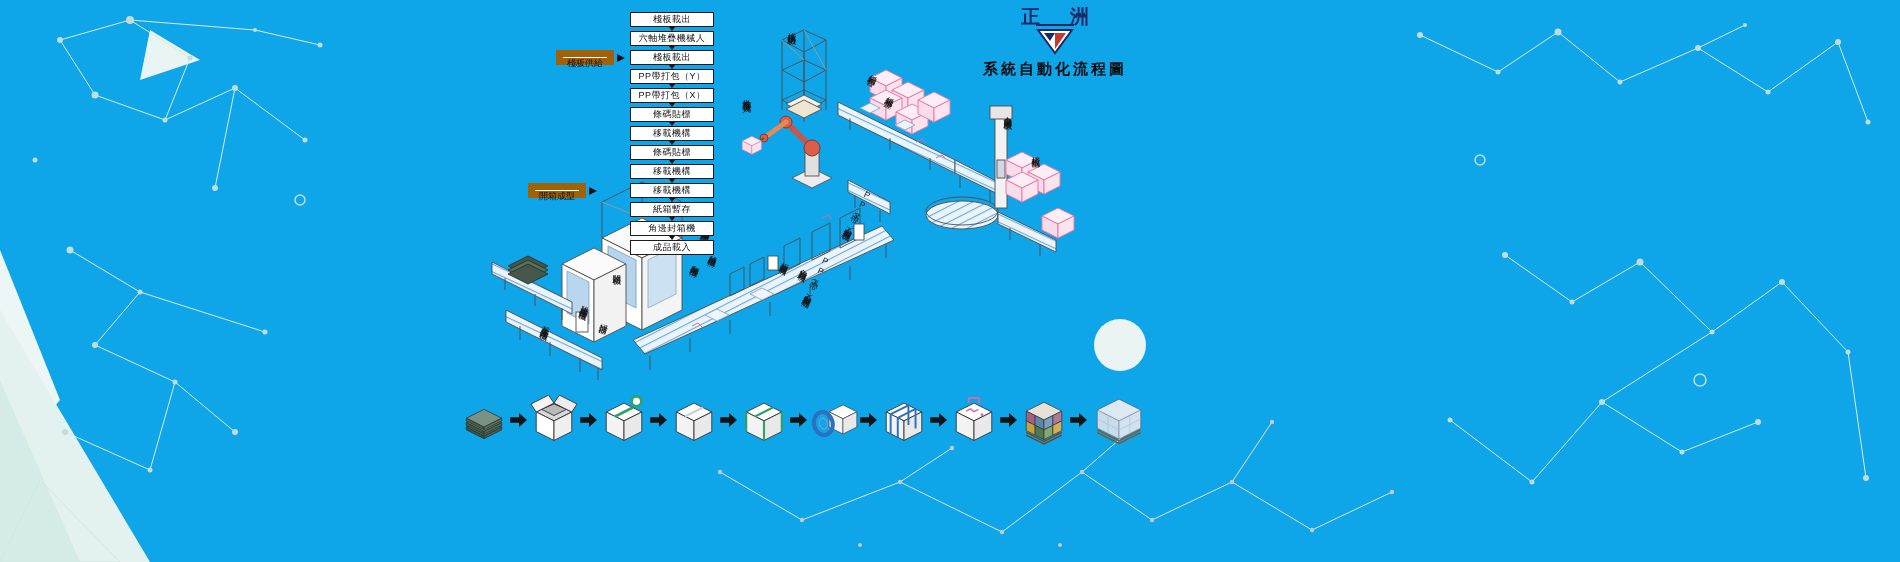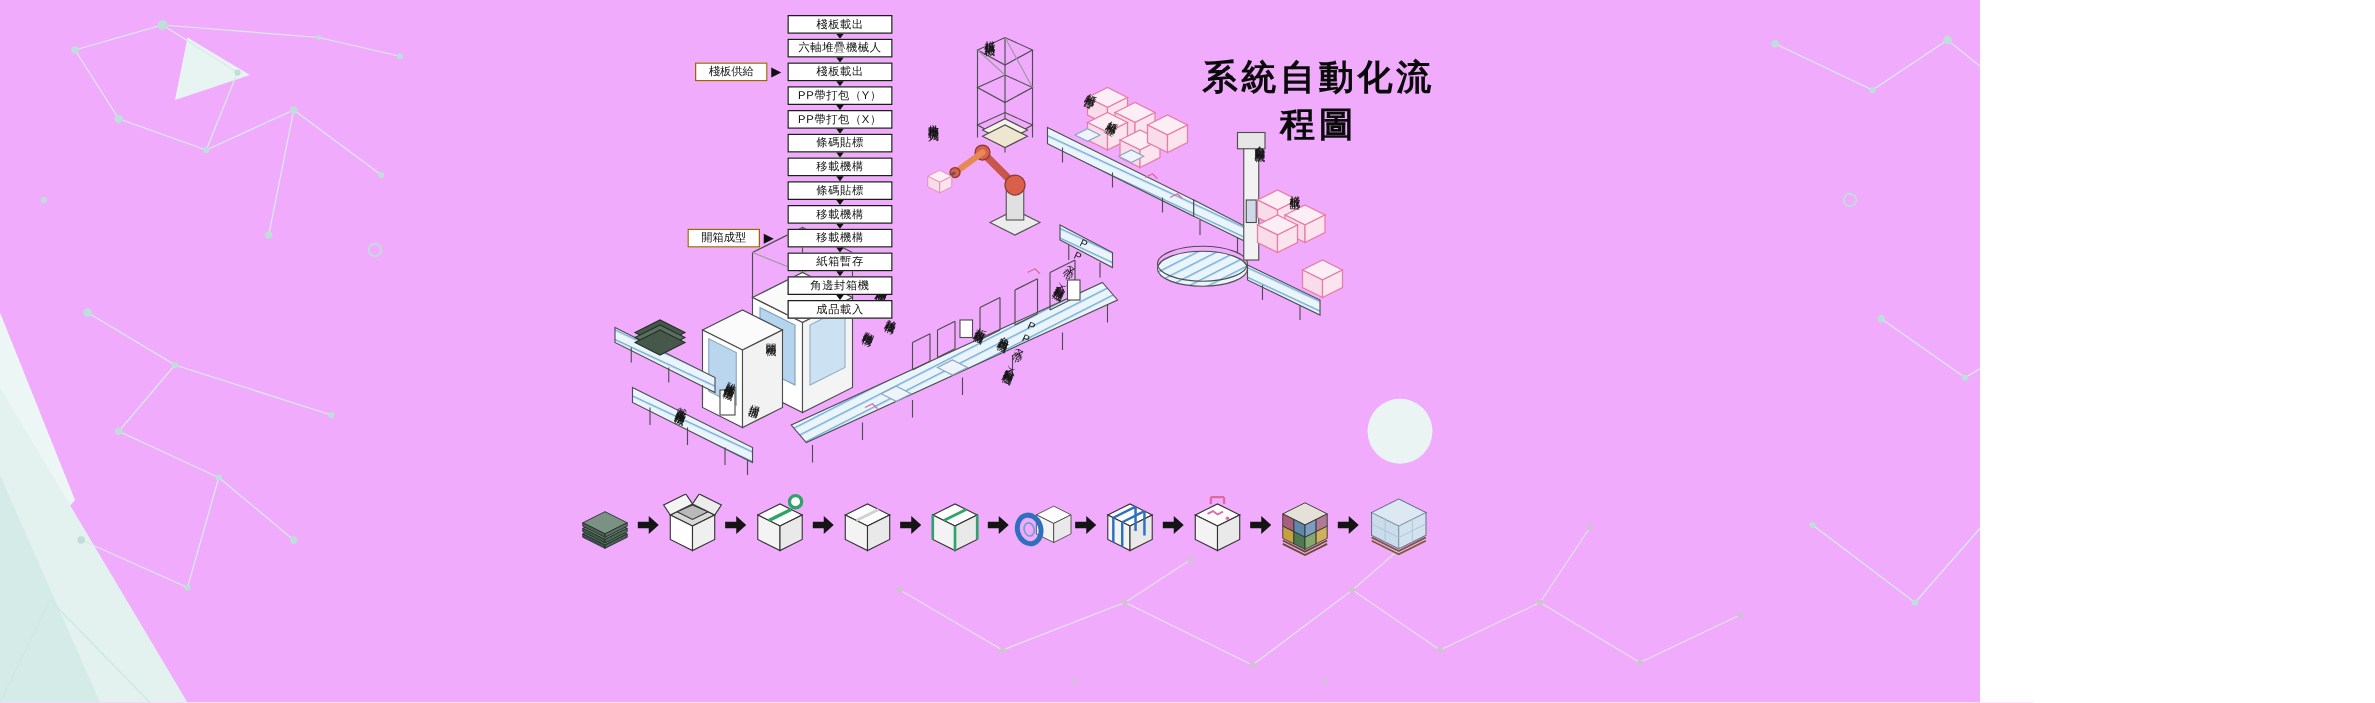--- a/index.html
+++ b/index.html
@@ -1,45 +1,45 @@
 <!DOCTYPE html>
 <html><head>
 <meta charset="utf-8">
 <style>
   * { margin:0; padding:0; box-sizing:border-box; }
   html,body { background:#ffffff; }
   body { font-family:"Liberation Sans", sans-serif; }
-  .canvas { position:relative; width:1584px; height:562px; background:#f0abfc; overflow:hidden; }
+  .canvas { position:relative; width:1900px; height:562px; background:#0ea5e9; overflow:hidden; }
   .bg-svg, .scene-svg { position:absolute; }
   .bg-svg { left:0; top:0; }
   .scene-svg { left:450px; top:12px; }
 
   
   .flowchart { position:absolute; left:630px; top:12px; width:84px; z-index:5; }
   .fc-box { width:84px; height:15px; border:1px solid #1c1c1c; background:#fff; font-size:9px;
             line-height:12.5px; text-align:center; color:#101010; letter-spacing:.5px; overflow:hidden; }
   .fc-arrow { width:0; height:0; margin:0 auto; border-left:3.5px solid transparent;
               border-right:3.5px solid transparent; border-top:4px solid #101010; }
   .side-label { position:absolute; display:flex; align-items:center; z-index:6; }
-  .side-box { width:58px; height:15px; border:1px solid #a16207; background:#fff; font-size:9px;
+  .side-box { width:58px; height:15px; border:7px solid #a16207; background:#fff; font-size:9px;
               line-height:12.5px; text-align:center; color:#101010; }
   .side-arrow { width:0; height:0; border-top:4px solid transparent; border-bottom:4px solid transparent;
                 border-left:8px solid #101010; margin-left:3px; }
 
   
   .mlabel { position:absolute; writing-mode:vertical-rl; text-orientation:upright; font-size:8.5px;
             line-height:1.1; letter-spacing:1px; color:#141414; transform-origin:top center; z-index:4;
             white-space:normal; }
   .mlabel.two { max-height:66px; }
 
   
   .brand { position:absolute; left:950px; top:4px; width:210px; text-align:center; z-index:5; }
   .brand-name { font-size:19px; font-weight:bold; color:#1b2a66; letter-spacing:30px; padding-left:30px; }
   .brand-emblem { display:block; margin:-8px auto 0; }
-  .main-title { position:absolute; left:948px; top:43px; width:214px; text-align:center; font-size:28px;
+  .main-title { position:absolute; left:948px; top:60px; width:214px; text-align:center; font-size:15px;
                 font-weight:bold; color:#0a0a0a; letter-spacing:3px; z-index:5; }
 
   
   .process-row { position:absolute; left:460px; top:392px; display:flex; align-items:center; gap:2px; z-index:5; }
   .stage, .p-arrow { flex:0 0 auto; display:block; }
 </style>
 </head>
 <body>
 
 <div class="canvas">
@@ -280,21 +280,21 @@
     <div class="fc-arrow"></div>
     <div class="fc-box">角邊封箱機</div>
     <div class="fc-arrow"></div>
     <div class="fc-box">成品載入</div>
   </div>
 
   <div class="side-label" style="left:556px; top:50px;">
     <div class="side-box">棧板供給</div>
     <div class="side-arrow"></div>
   </div>
-  <div class="side-label" style="left:550px; top:183px;">
+  <div class="side-label" style="left:528px; top:183px;">
     <div class="side-box">開箱成型</div>
     <div class="side-arrow"></div>
   </div>
 
   <div class="mlabel" style="left:787px; top:26px;">棧板供給機</div>
   <div class="mlabel two" style="left:742px; top:92px;">六軸堆疊機械人</div>
   <div class="mlabel" style="left:873px; top:70px; transform:rotate(28deg);">紙箱暫存</div>
   <div class="mlabel" style="left:890px; top:92px; transform:rotate(28deg);">紙箱堆疊</div>
   <div class="mlabel" style="left:1003px; top:110px;">全自動膠膜機</div>
   <div class="mlabel" style="left:1031px; top:150px;">棧板載出</div>
@@ -303,20 +303,29 @@
   <div class="mlabel" style="left:803px; top:264px; transform:rotate(24deg);">角邊封箱機</div>
   <div class="mlabel" style="left:784px; top:257px; transform:rotate(24deg);">折蓋封箱機</div>
   <div class="mlabel" style="left:712px; top:250px; transform:rotate(22deg);">移載機構</div>
   <div class="mlabel" style="left:694px; top:260px; transform:rotate(22deg);">翻轉機構</div>
   <div class="mlabel two" style="left:706px; top:222px; transform:rotate(22deg);">全自動條碼貼標機</div>
   <div class="mlabel" style="left:612px; top:268px;">開箱機</div>
   <div class="mlabel two" style="left:583px; top:300px; transform:rotate(18deg);">脫堆皮帶輸送機</div>
   <div class="mlabel" style="left:602px; top:318px; transform:rotate(18deg);">掃描器</div>
   <div class="mlabel two" style="left:544px; top:320px; transform:rotate(18deg);">載入皮帶輸送機</div>
 
+  <div class="brand">
+    <div class="brand-name">正洲</div>
+    <svg class="brand-emblem" width="40" height="34" viewBox="0 0 40 34">
+      <path d="M1,3 H39" stroke="#1b2a66" stroke-width="2"></path>
+      <path d="M3,8 L37,8 L20,31 Z" fill="#ffffff" stroke="#1b2a66" stroke-width="2"></path>
+      <polygon points="9,11 20,11 15,19" fill="#1b2a66"></polygon>
+      <polygon points="20,11 31,11 20,27" fill="#c23b2e"></polygon>
+    </svg>
+  </div>
   <div class="main-title">系統自動化流程圖</div>
 
   <div class="process-row">
 
     <svg class="stage" width="48" height="50" viewBox="0 0 54 56">
       <g stroke="#24312a" stroke-width="0.8">
         <polygon points="7,36 27,26 47,36 27,46" fill="#5a7263"></polygon>
           <polygon points="7,36 27,46 27,49 7,39" fill="#3c5246"></polygon>
           <polygon points="27,46 47,36 47,39 27,49" fill="#4a5f54"></polygon>
         <polygon points="7,31 27,21 47,31 27,41" fill="#6b8273"></polygon>

